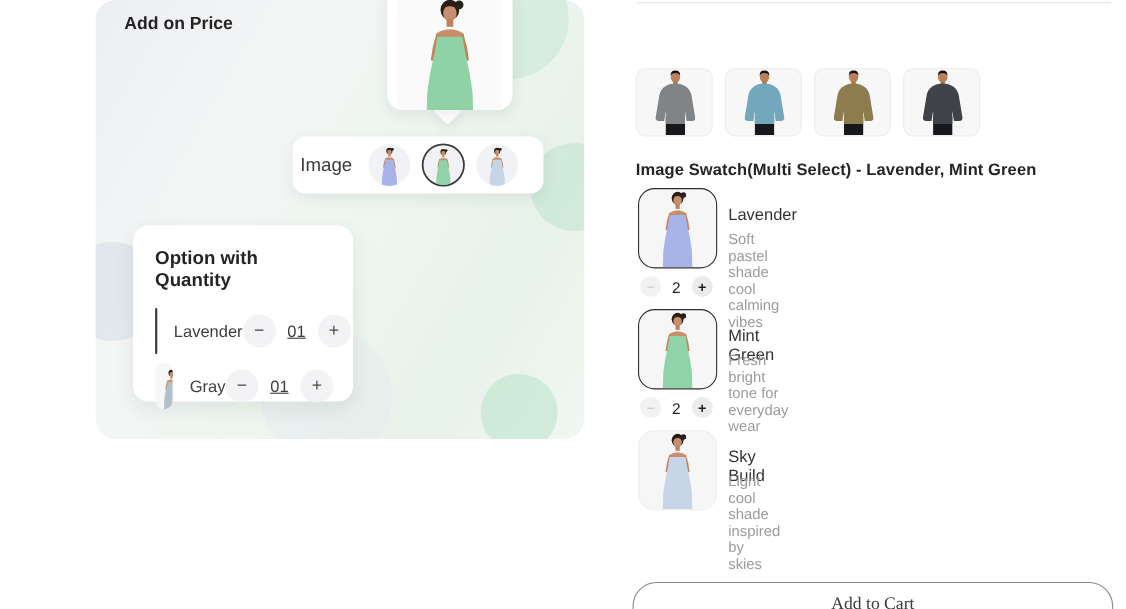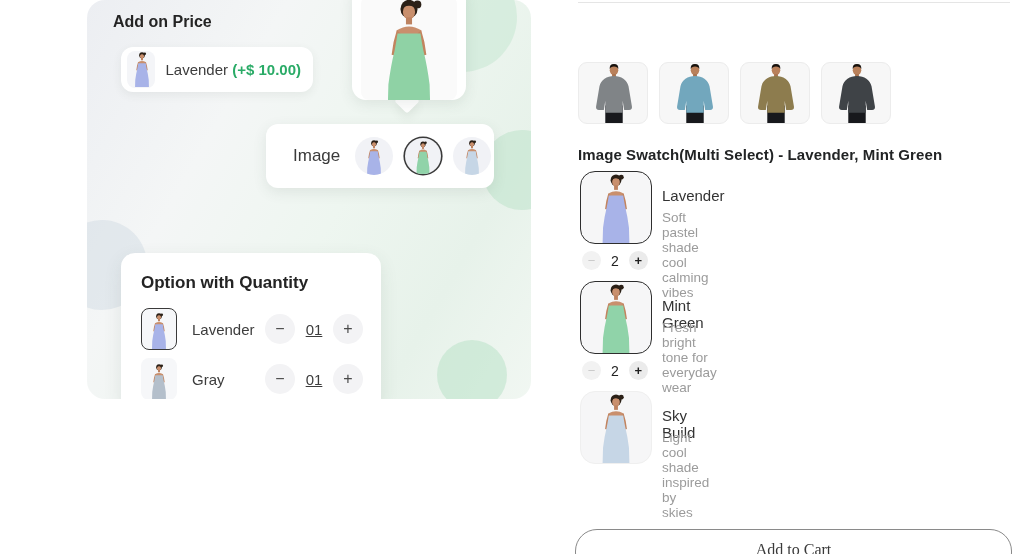--- a/index.html
+++ b/index.html
@@ -37,34 +37,33 @@
     display:flex; justify-content:center; align-items:flex-end; overflow:hidden;
   }
   .model-photo{ width:96px; height:104px; background:#fafafa; border-radius:8px;
                 display:flex; justify-content:center; align-items:flex-end; overflow:hidden; }
   .model-tail{
     position:absolute; left:311px; top:92px; width:18px; height:18px; background:#fff;
     transform:rotate(45deg); border-radius:3px; box-shadow:4px 4px 10px rgba(60,80,70,.08);
   }
 
   .image-card{
-    position:absolute; left:179px; top:124px; width:228px; height:64px;
+    position:absolute; left:179px; top:124px; width:228px; height:52px;
     background:#fff; border-radius:12px; box-shadow:0 4px 14px rgba(60,80,70,.10);
-    display:flex; align-items:center; padding-left:27px; gap:11px;
+    display:flex; align-items:center; padding-left:7px; gap:11px;
   }
   .image-card-label{ font-size:17px; color:#3a3a3a; font-weight:500; margin-right:4px; }
   .circle-swatch{ width:38px; height:38px; border-radius:50%; background:#f1f2f6; overflow:hidden;
                   display:flex; justify-content:center; align-items:flex-end; flex:0 0 auto; }
   .circle-swatch.selected{ box-shadow:0 0 0 1.6px #3a3a3a; width:36px; height:36px; margin:0 1px; }
 
   .qty-card{
-    position:absolute; left:34px; top:205px; width:260px; height:160px;
+    position:absolute; left:34px; top:205px; width:200px; height:160px;
     background:#fff; border-radius:14px; box-shadow:0 6px 18px rgba(60,80,70,.10);
     padding:20px 18px 0 20px;
-    margin-top:48px;
   }
   .qty-title{ font-size:17px; font-weight:700; color:#242424; margin-bottom:14px; }
   .qty-row{ display:flex; align-items:center; height:44px; margin-bottom:6px; }
   .qty-thumb{ width:36px; height:42px; border-radius:8px; background:#f6f7f9; overflow:hidden;
               display:flex; justify-content:center; align-items:flex-end; }
   .qty-thumb.selected{ border:1.5px solid #3a3a3a; }
   .qty-label{ font-size:15px; color:#3d3d3d; margin-left:15px; flex:1; }
   .stepper{ display:flex; align-items:center; gap:9px; }
   .step-btn{ width:30px; height:30px; border-radius:50%; background:#f3f3f5; color:#4a4a4a;
              font-size:16px; display:flex; align-items:center; justify-content:center; }
@@ -137,31 +136,20 @@
 
 <div class="promo-panel">
   <div class="bubble b1"></div>
   <div class="bubble b2"></div>
   <div class="bubble b3"></div>
   <div class="bubble b4"></div>
   <div class="bubble b5"></div>
 
   <div class="promo-heading">Add on Price</div>
 
-  <div class="price-chip">
-    <div class="chip-thumb" style="--fig: #a8b3e8;">
-      <svg class="fig" width="30" height="36">
-          <use href="#girl" width="30" height="38"></use>
-        </svg>
-    </div>
-    <div class="chip-text">
-      <span>Lavender</span>
-      <span class="chip-price" style="color: var(--c); --c: #2aab67;">(+$ 10.00)</span>
-    </div>
-  </div>
 
   <div class="model-tail"></div>
   <div class="model-card">
     <div class="model-photo" style="--fig: #8fd2a5;">
       <svg class="fig" width="92" height="104">
           <use href="#girl" width="92" height="116"></use>
         </svg>
     </div>
   </div>
 

